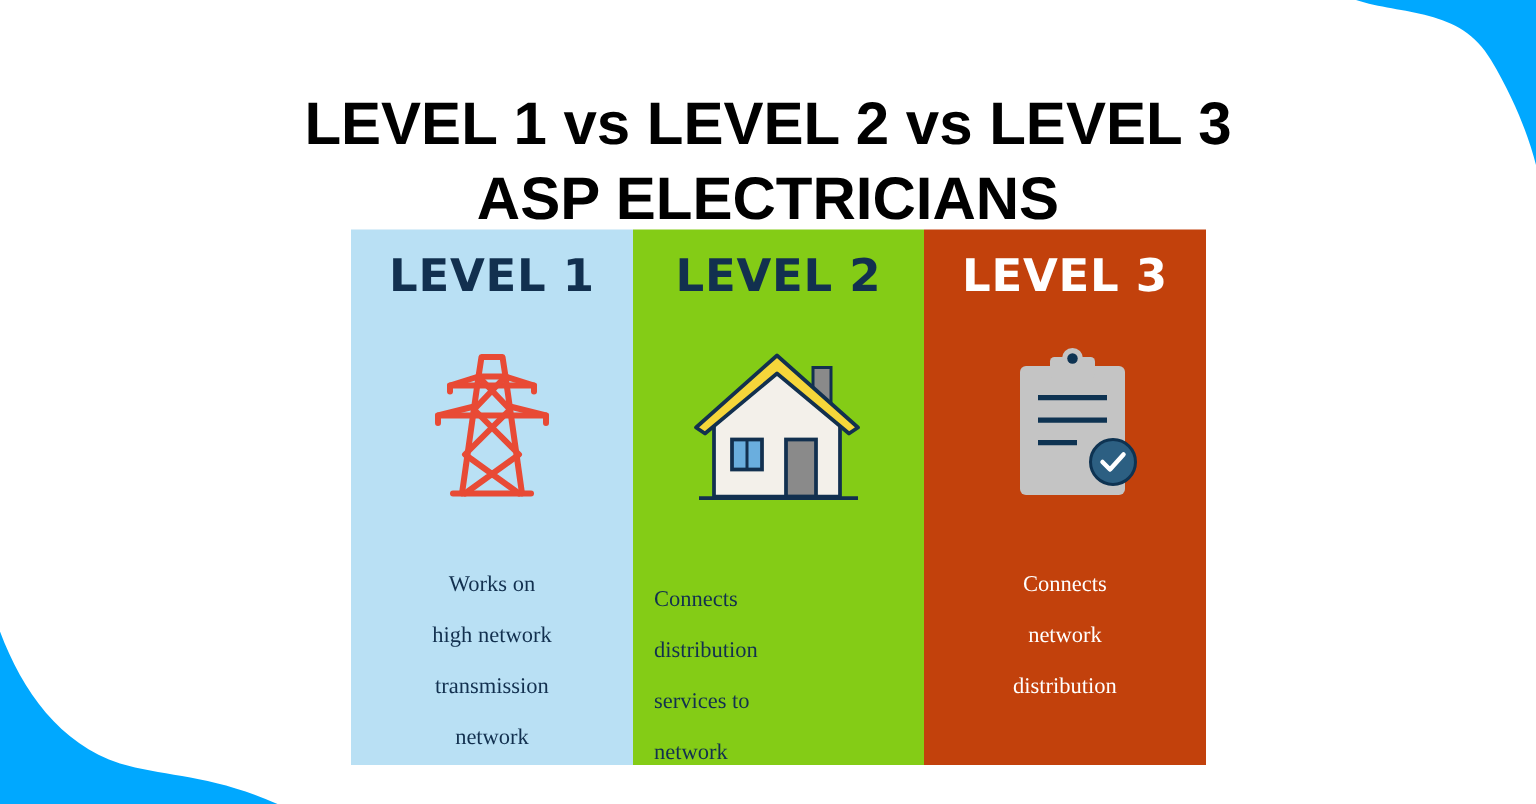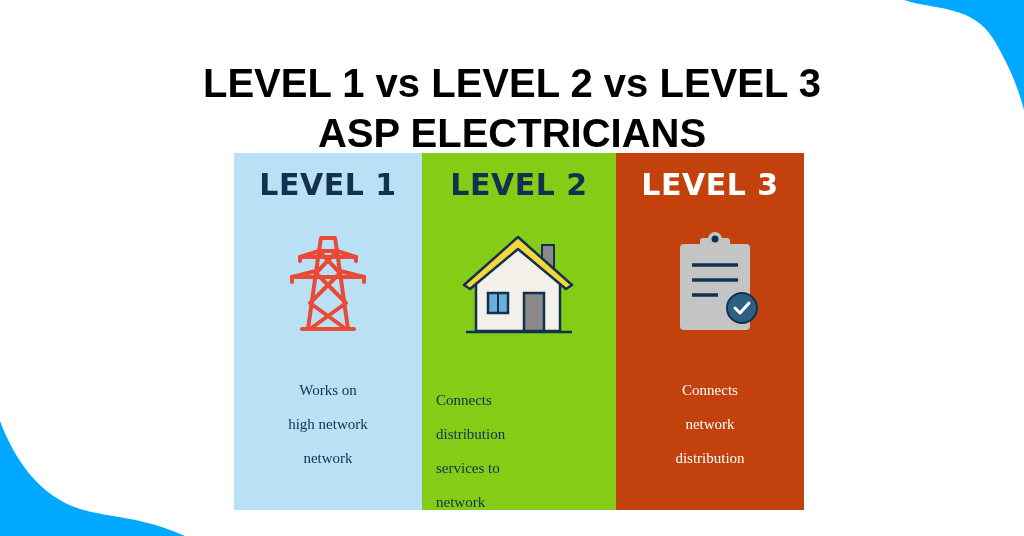--- a/index.html
+++ b/index.html
@@ -63,20 +63,21 @@
       <path d="M12 24 L68 24"></path>
       <path d="M28 38 L4 44 L4 49 M52 38 L76 44 L76 49"></path>
       <path d="M4 44 L76 44"></path>
       <path d="M31 18 L20 96 M49 18 L60 96"></path>
       <path d="M31 18 L52 40 L22 70 L58 96 M49 18 L28 40 L58 70 L22 96"></path>
       <path d="M14 96 L66 96"></path>
     </svg>
     <div class="desc">
       <span>Works on</span>
       <span>high network</span>
+      <span>transmission</span>
       <span>network</span>
     </div>
   </div>
 
   <div class="panel p2">
     <div class="level">LEVEL 2</div>
     <svg class="icon" style="left:40px;top:82px" width="115" height="100" viewBox="0 0 115 100">
       <rect x="80" y="10" width="12" height="24" fill="#8a8a8a" stroke="#12304f" stroke-width="2"></rect>
       <path d="M14 48 L14 96 L98 96 L98 48 L56 12 Z" fill="#f3f0ea" stroke="#12304f" stroke-width="2.5"></path>
       <path d="M2 50 L56 2 L110 50 L104 54 L56 14 L8 54 Z" fill="#f6d63a" stroke="#12304f" stroke-width="2.5" stroke-linejoin="round"></path>

